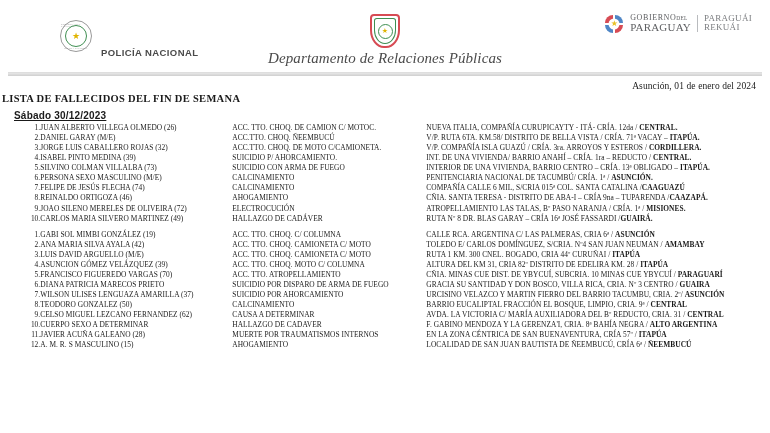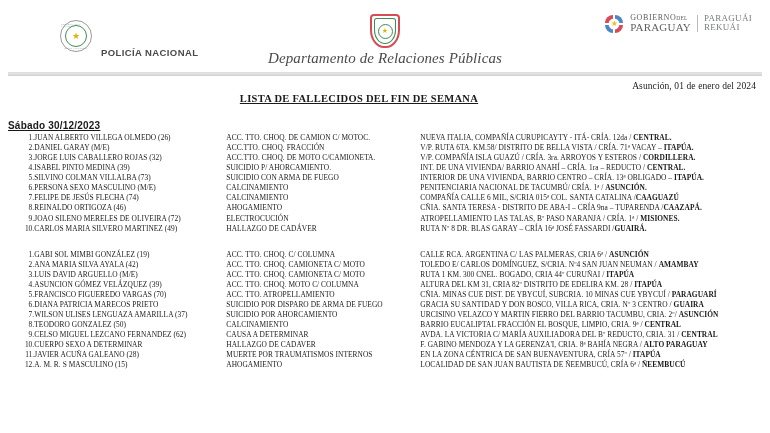--- a/index.html
+++ b/index.html
@@ -214,33 +214,31 @@
     position: relative;
     padding: 3px 14px 0 2px;
   }
   .asuncion-date {
     text-align: right;
     font-size: 9.5px;
     color: #1a1a1a;
     letter-spacing: 0.1px;
   }
   .doc-title {
-    text-align: center;
     font-size: 10.5px;
     font-weight: 700;
     letter-spacing: 0.3px;
-    text-decoration: underline;
     margin-top: 2px;
     margin-right: 40px;
   }
 
   
   .day-section {
-    margin-top: 16px;
-    padding-left: 8px;
+    margin-top: 6px;
+    padding-left: 14px;
   }
   .day-heading {
     font-family: "Liberation Sans", "DejaVu Sans", sans-serif;
     font-size: 10px;
     font-weight: 700;
     text-decoration: underline;
     letter-spacing: 0.2px;
     margin-bottom: 2px;
   }
   table.victims {
@@ -330,21 +328,21 @@
         <tbody>
           <tr>
             <td class="col-idx">1.</td>
             <td class="col-name">JUAN ALBERTO VILLEGA OLMEDO (26)</td>
             <td class="col-cause">ACC. TTO. CHOQ. DE CAMION C/ MOTOC.</td>
             <td class="col-place"><span>NUEVA ITALIA, COMPAÑÍA CURUPICAYTY - ITÁ- CRÍA. 12da / </span><span class="dept">CENTRAL.</span></td>
           </tr>
           <tr>
             <td class="col-idx">2.</td>
             <td class="col-name">DANIEL GARAY (M/E)</td>
-            <td class="col-cause">ACC.TTO. CHOQ. FRACCIÓN</td>
+            <td class="col-cause">ACC.TTO. CHOQ. ÑEEMBUCÚ</td>
             <td class="col-place"><span>V/P. RUTA 6TA. KM.58/ DISTRITO DE BELLA VISTA / CRÍA. 71ª VACAY – </span><span class="dept">ITAPÚA.</span></td>
           </tr>
           <tr>
             <td class="col-idx">3.</td>
             <td class="col-name">JORGE LUIS CABALLERO ROJAS (32)</td>
             <td class="col-cause">ACC.TTO. CHOQ. DE MOTO C/CAMIONETA.</td>
             <td class="col-place"><span>V/P. COMPAÑÍA ISLA GUAZÚ / CRÍA. 3ra. ARROYOS Y ESTEROS / </span><span class="dept">CORDILLERA.</span></td>
           </tr>
           <tr>
             <td class="col-idx">4.</td>
@@ -445,21 +443,21 @@
           <tr>
             <td class="col-idx">9.</td>
             <td class="col-name">CELSO MIGUEL LEZCANO FERNANDEZ (62)</td>
             <td class="col-cause">CAUSA A DETERMINAR</td>
             <td class="col-place"><span>AVDA. LA VICTORIA C/ MARÍA AUXILIADORA DEL Bº REDUCTO, CRIA. 31 / </span><span class="dept">CENTRAL</span></td>
           </tr>
           <tr>
             <td class="col-idx">10.</td>
             <td class="col-name">CUERPO SEXO A DETERMINAR</td>
             <td class="col-cause">HALLAZGO DE CADAVER</td>
-            <td class="col-place"><span>F. GABINO MENDOZA Y LA GERENZA'I, CRIA. 8ª BAHÍA NEGRA / </span><span class="dept">ALTO PARAGUAY</span></td>
+            <td class="col-place"><span>F. GABINO MENDOZA Y LA GERENZA'I, CRIA. 8ª BAHÍA NEGRA / </span><span class="dept">ALTO ARGENTINA</span></td>
           </tr>
           <tr>
             <td class="col-idx">11.</td>
             <td class="col-name">JAVIER ACUÑA GALEANO (28)</td>
             <td class="col-cause">MUERTE POR TRAUMATISMOS INTERNOS</td>
             <td class="col-place"><span>EN LA ZONA CÉNTRICA DE SAN BUENAVENTURA, CRÍA 57º / </span><span class="dept">ITAPÚA</span></td>
           </tr>
           <tr>
             <td class="col-idx">12.</td>
             <td class="col-name">A. M. R. S MASCULINO (15)</td>

